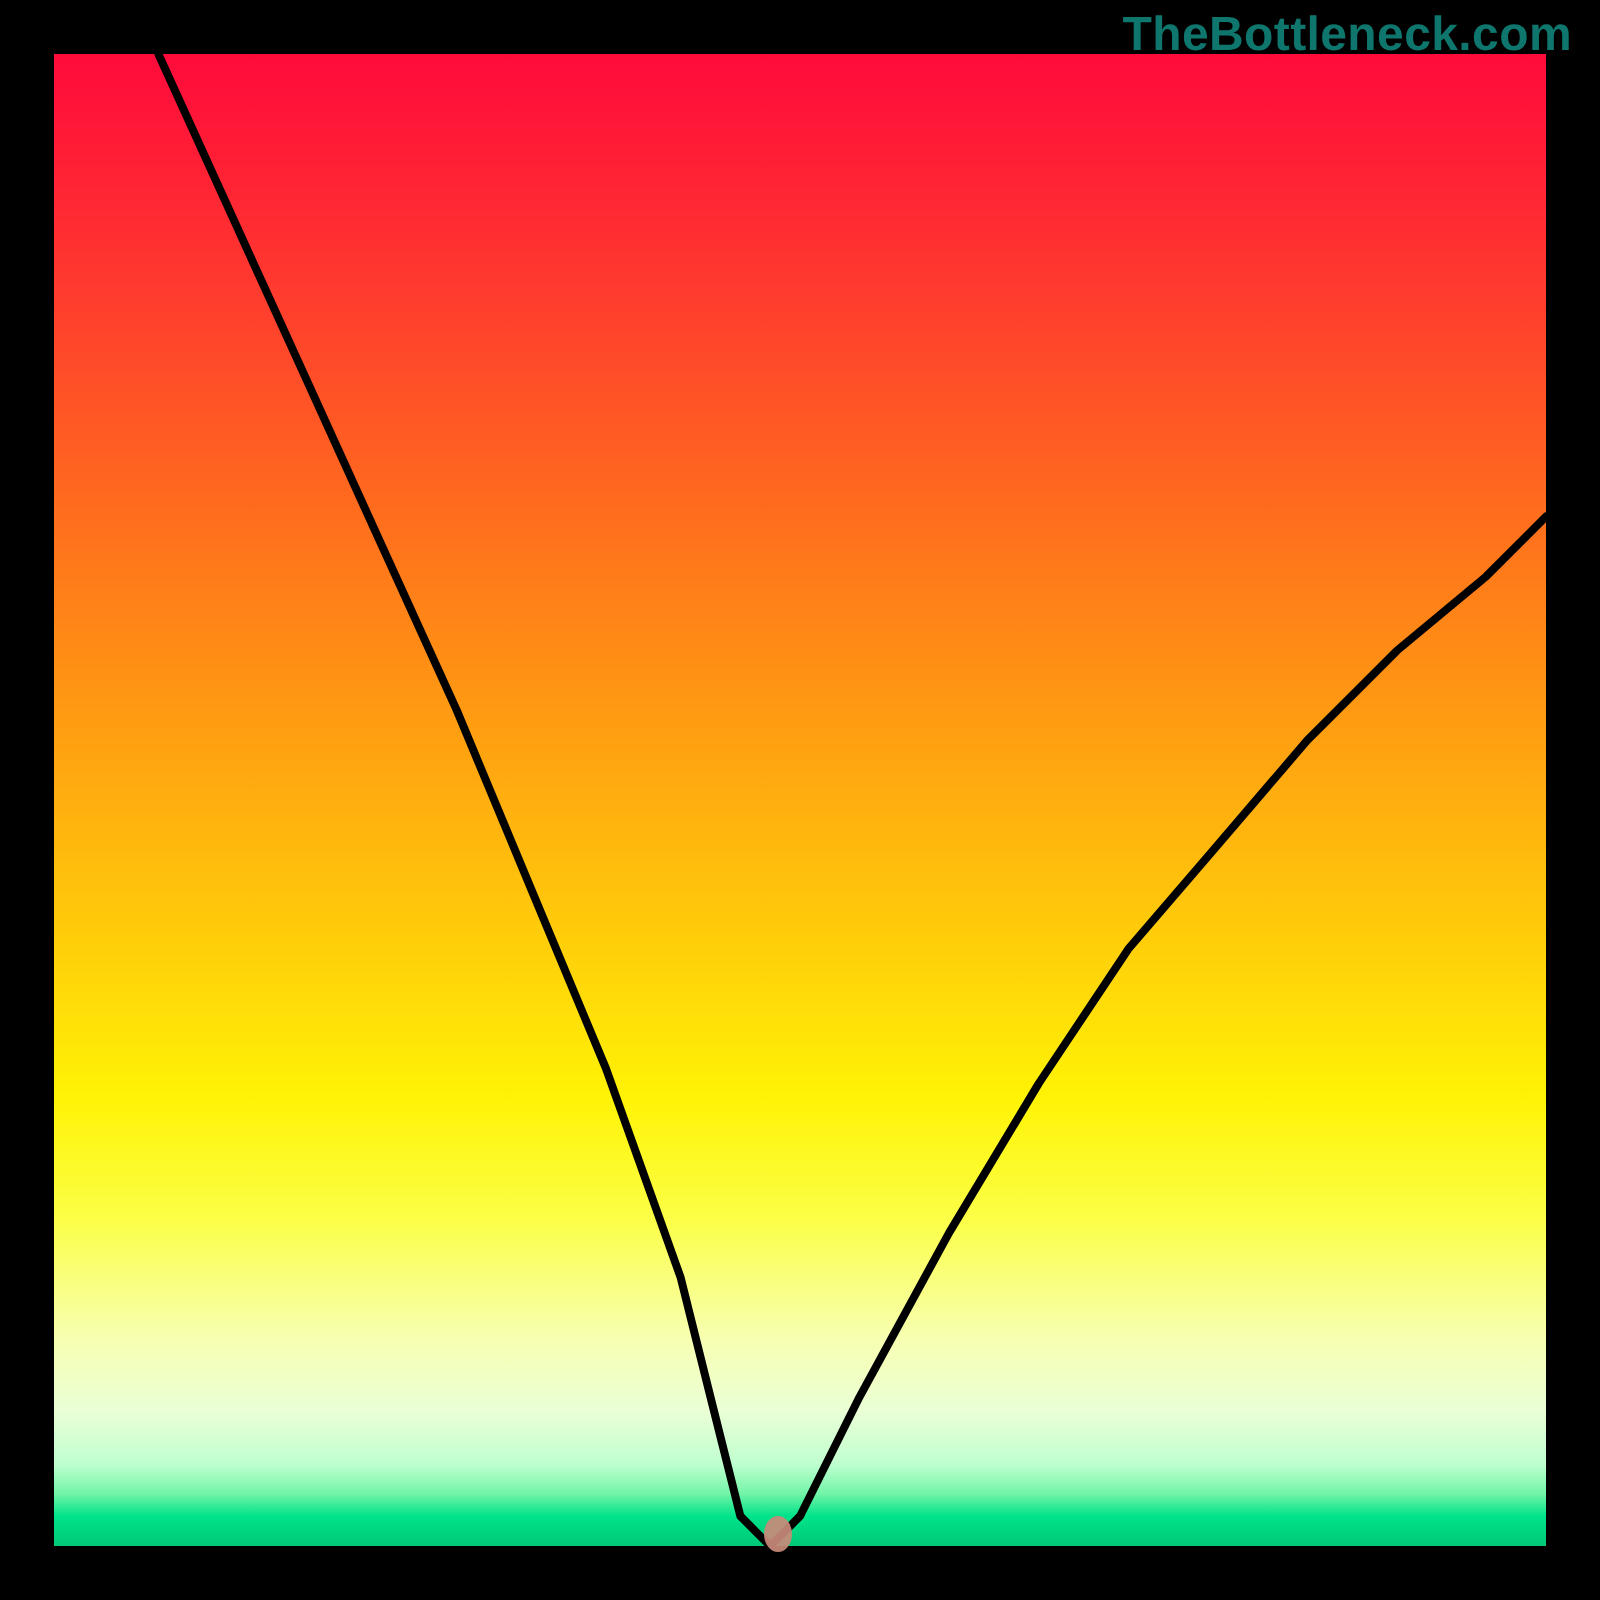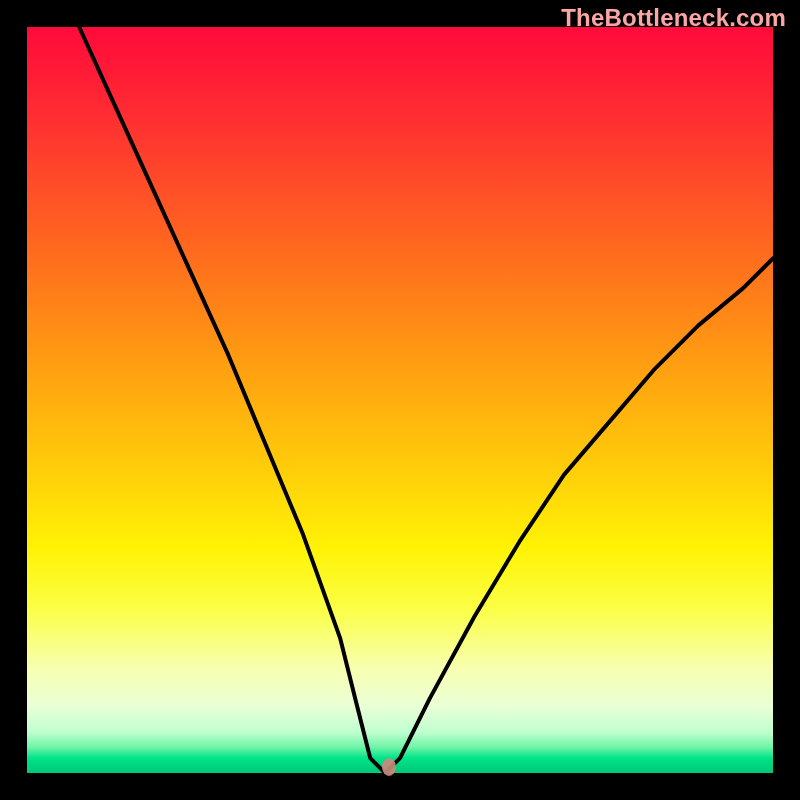--- a/index.html
+++ b/index.html
@@ -10,21 +10,21 @@
     height: 800px;
     background: #000;
   }
   .watermark {
     position: absolute;
     top: 4px;
     right: 14px;
     font-family: Arial, Helvetica, sans-serif;
     font-size: 24px;
     font-weight: 600;
-    color: #fca5a5;
+    color: #0f766e;
     letter-spacing: 0.2px;
   }
   .plot {
     position: absolute;
     left: 27px;
     top: 27px;
     width: 746px;
     height: 746px;
     background: linear-gradient(to bottom,
       #ff0b3b 0%,

